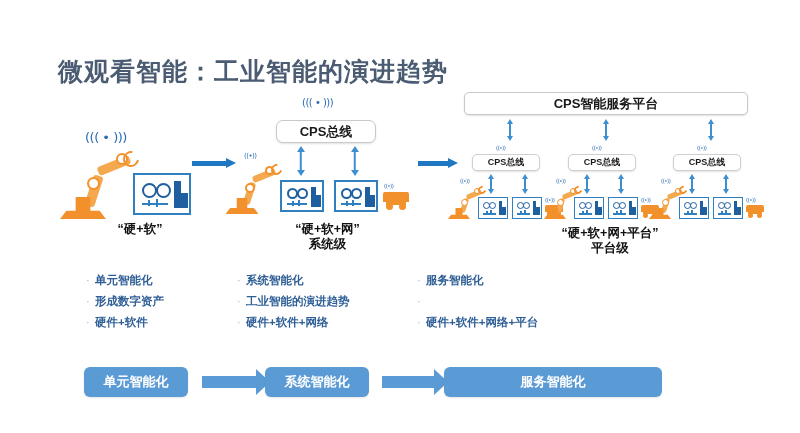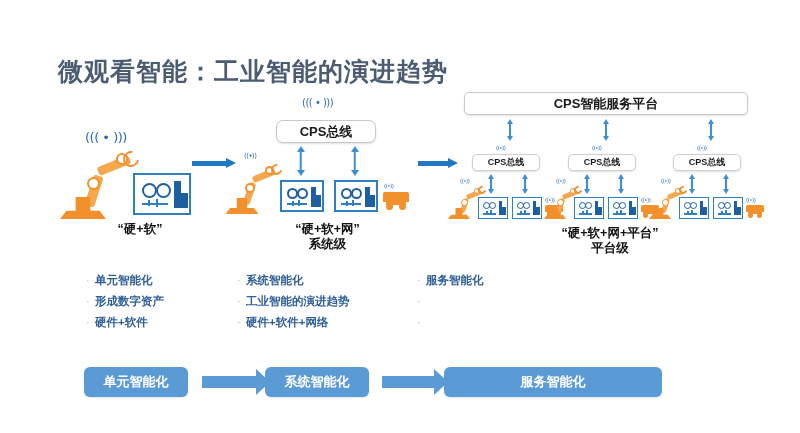--- a/index.html
+++ b/index.html
@@ -427,20 +427,21 @@
   <div class="bullets" style="left:417px;top:270px;">
     <div class="brow">
       <span class="bdot">·</span>
       <span class="btxt">服务智能化</span>
     </div>
     <div class="brow">
       <span class="bdot">·</span>
     </div>
     <div class="brow">
       <span class="bdot">·</span>
+      <span class="btxt">硬件+软件+网络+平台</span>
     </div>
   </div>
 
   <div class="pill" style="left:84px;top:367px;width:104px;height:30px;">单元智能化</div>
   <div class="bigarrow" style="left:202px;top:369px;width:68px;">
     <div class="sh"></div>
       <div class="hd"></div>
   </div>
   <div class="pill" style="left:265px;top:367px;width:104px;height:30px;">系统智能化</div>
   <div class="bigarrow" style="left:382px;top:369px;width:66px;">

